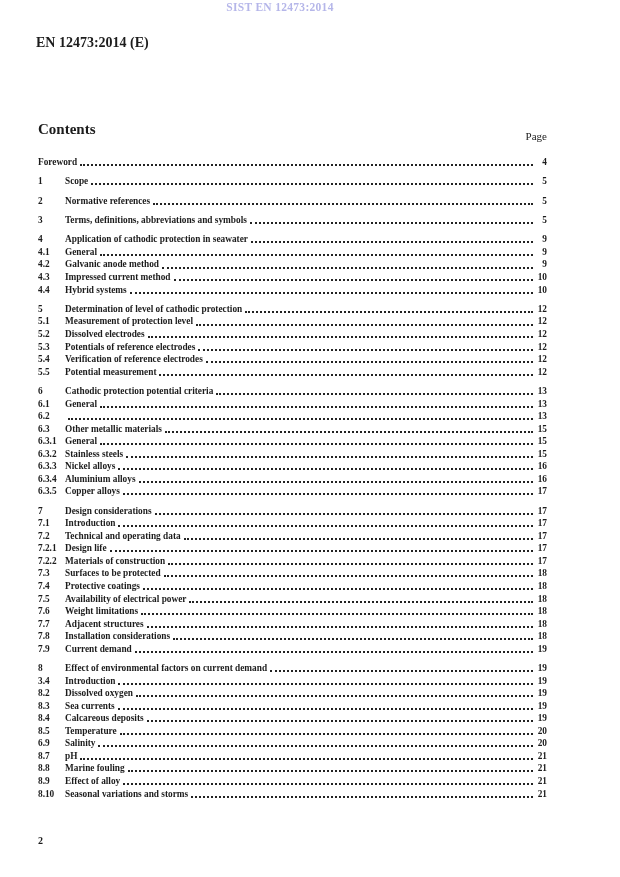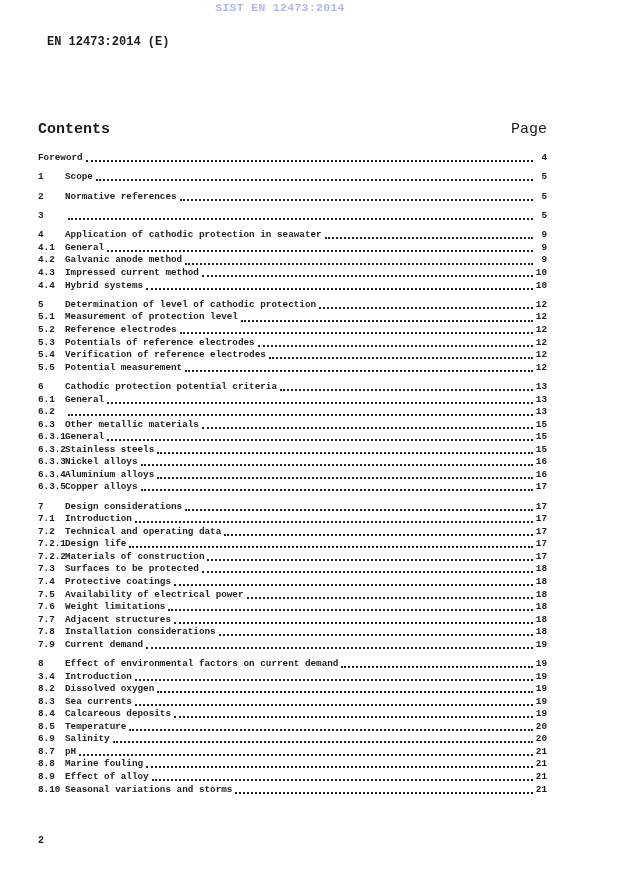--- a/index.html
+++ b/index.html
@@ -1,57 +1,58 @@
 <!DOCTYPE html>
 <html><head>
 <meta charset="utf-8">
 <style>
   html, body { margin: 0; padding: 0; background: #ffffff; }
   .page {
     position: relative;
     width: 560px;
     height: 877px;
     background: #ffffff;
-    font-family: Liberation Mono, monospace;
+    font-family: Liberation Serif, serif;
     color: #1c1c1c;
     overflow: hidden;
   }
   .watermark {
     position: absolute;
     top: 1px; left: 0; right: 0;
     text-align: center;
     font-size: 11.5px;
     font-weight: bold;
     color: #b5b6e9;
     letter-spacing: 0.3px;
   }
   .doc-ref {
     position: absolute;
-    top: 35px; left: 35px;
-    font-size: 12px;
+    top: 35px; left: 24px;
+    font-size: 14px;
     font-weight: bold;
     padding-left: 12px;
   }
   .content {
     position: absolute;
     top: 121px; left: 38px;
     width: 509px;
   }
   .heading-row {
     display: flex;
     justify-content: space-between;
     align-items: flex-start;
   }
   .contents-title {
     font-size: 15px;
     font-weight: bold;
   }
   .page-label {
-    font-size: 15px;
+    font-size: 11px;
     font-weight: normal;
+    margin-top: 9px;
   }
   .toc { margin-top: 14px; }
   .toc-group { margin-top: 6.8px; }
   .toc-group:first-child { margin-top: 4px; }
   .toc-row {
     display: flex;
     align-items: baseline;
     height: 12.55px;
     font-size: 9.3px;
     font-weight: bold;
@@ -114,20 +115,21 @@
           <div class="toc-row">
             <span class="toc-num">2</span>
             <span class="toc-title">Normative references</span>
             <span class="toc-leader"></span>
             <span class="toc-page">5</span>
           </div>
         </div>
         <div class="toc-group">
           <div class="toc-row">
             <span class="toc-num">3</span>
+            <span class="toc-title">Terms, definitions, abbreviations and symbols</span>
             <span class="toc-leader"></span>
             <span class="toc-page">5</span>
           </div>
         </div>
         <div class="toc-group">
           <div class="toc-row">
             <span class="toc-num">4</span>
             <span class="toc-title">Application of cathodic protection in seawater</span>
             <span class="toc-leader"></span>
             <span class="toc-page">9</span>
@@ -165,21 +167,21 @@
             <span class="toc-page">12</span>
           </div>
           <div class="toc-row">
             <span class="toc-num">5.1</span>
             <span class="toc-title">Measurement of protection level</span>
             <span class="toc-leader"></span>
             <span class="toc-page">12</span>
           </div>
           <div class="toc-row">
             <span class="toc-num">5.2</span>
-            <span class="toc-title">Reference electrodes</span>
+            <span class="toc-title">Dissolved electrodes</span>
             <span class="toc-leader"></span>
             <span class="toc-page">12</span>
           </div>
           <div class="toc-row">
             <span class="toc-num">5.3</span>
             <span class="toc-title">Potentials of reference electrodes</span>
             <span class="toc-leader"></span>
             <span class="toc-page">12</span>
           </div>
           <div class="toc-row">

